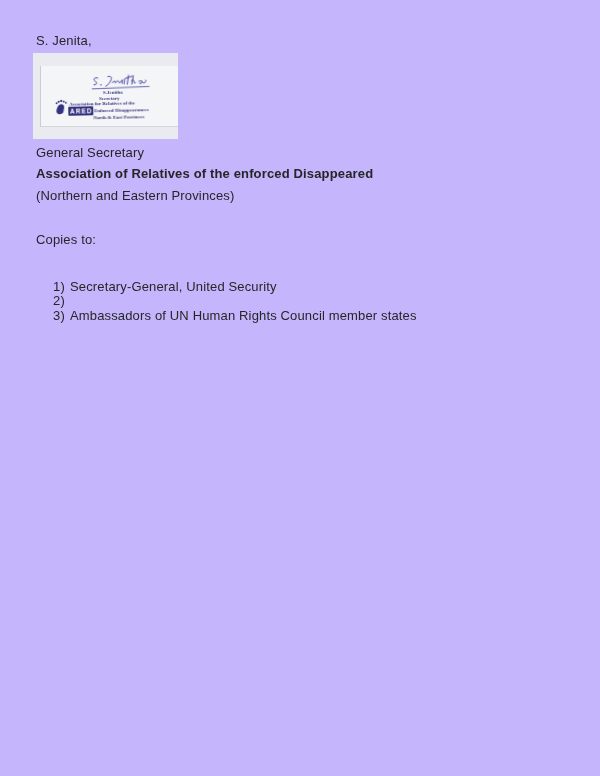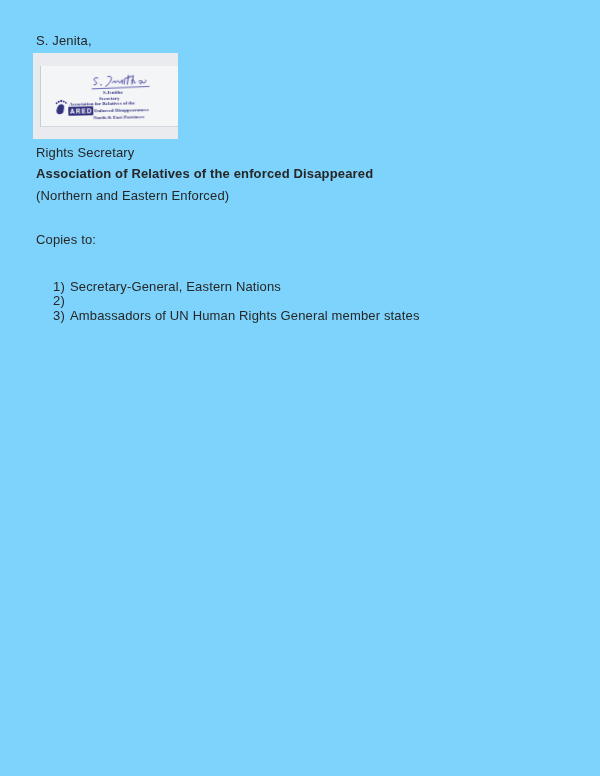--- a/index.html
+++ b/index.html
@@ -8,21 +8,21 @@
     --signature-blue:#4040a0;
     --scan-background:#eaebef;
     --sticker-background:#f4f5f7;
   }
   *{margin:0;padding:0;box-sizing:border-box;}
   html,body{background:#ffffff;}
   body{font-family:"Liberation Sans","DejaVu Sans",sans-serif;}
   .page{
     position:relative;
     width:600px;height:776px;
-    background:#7dd3fc;
+    background:#c4b5fd;
     overflow:hidden;
     color:var(--body-ink);
   }
   .line{
     position:absolute;
     left:36px;
     font-size:13px;
     line-height:15px;
     letter-spacing:0.15px;
     white-space:nowrap;
@@ -150,33 +150,33 @@
         <circle class="fp" cx="11.1" cy="1.8" r="1.1"></circle>
         <circle class="fp" cx="13.5" cy="3.3" r="1.0"></circle>
       </svg>
       <div class="ared-block">ARED</div>
 
       <div class="stamp-line st-org2">Enforced Disappearances</div>
       <div class="stamp-line st-org3">North &amp; East Provinces</div>
     </div>
   </div>
 
-  <div class="line t-role">Rights Secretary</div>
+  <div class="line t-role">General Secretary</div>
   <div class="line t-org">Association of Relatives of the enforced Disappeared</div>
-  <div class="line t-region">(Northern and Eastern Enforced)</div>
+  <div class="line t-region">(Northern and Eastern Provinces)</div>
 
   <div class="line t-copies">Copies to:</div>
 
   <div class="copy-list">
     <div class="copy-row">
       <span class="copy-marker">1)</span>
-      <span class="copy-text">Secretary-General, Eastern Nations</span>
+      <span class="copy-text">Secretary-General, United Security</span>
     </div>
     <div class="copy-row">
       <span class="copy-marker">2)</span>
     </div>
     <div class="copy-row">
       <span class="copy-marker">3)</span>
-      <span class="copy-text">Ambassadors of UN Human Rights General member states</span>
+      <span class="copy-text">Ambassadors of UN Human Rights Council member states</span>
     </div>
   </div>
 
 </div>
 
 </body></html>

